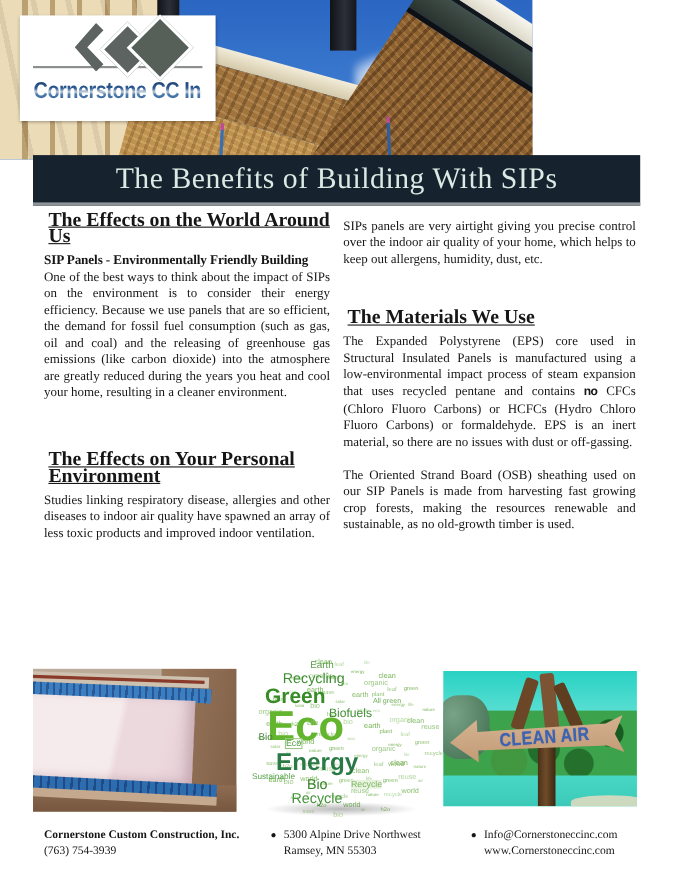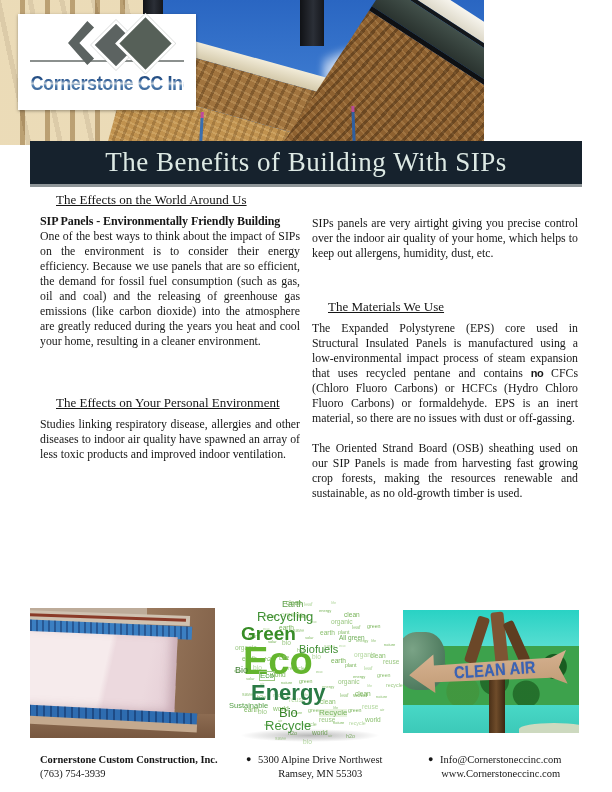--- a/index.html
+++ b/index.html
@@ -71,21 +71,21 @@
   
   .banner{position:absolute;left:30px;top:141px;width:552px;height:43px;background:#16222d;
           border-bottom:3px solid #8e9598;display:flex;align-items:center;justify-content:center;}
   .banner span{color:#dde9e4;font-size:27px;letter-spacing:.5px;}
 
   
   .col{position:absolute;top:192px;font-size:11.8px;line-height:15px;}
   .col-left{left:40px;width:260px;}
   .col-right{left:312px;width:266px;}
   .col p{margin:0;text-align:justify;}
-  .hsec{font-size:13px;font-weight:400;text-decoration:underline;margin:0 0 7px 16px;}
+  .hsec{font-size:18px;font-weight:700;text-decoration:underline;margin:0 0 7px 4px;}
   .hsub{font-size:12px;font-weight:700;letter-spacing:-.1px;margin:0;}
   .no-emph{font-family:"Liberation Sans",sans-serif;font-weight:700;font-size:11px;
            letter-spacing:-.5px;}
 
   
   .sip{position:absolute;left:30px;top:608px;width:185px;height:130px;overflow:hidden;
        background:#bdab99;}
   .sip-ground{position:absolute;right:0;top:0;width:68px;height:100%;
        background:linear-gradient(100deg,#9b7a5e,#7f5f47);}
   .sip-ground2{position:absolute;left:0;bottom:0;width:100%;height:24px;
@@ -145,21 +145,21 @@
 
   
   .footer{position:absolute;left:0;top:753px;width:612px;font-size:10.5px;line-height:13.5px;}
   .fcol{position:absolute;top:0;}
   .f1{left:40px;width:200px;}
   .f2{left:246px;}
   .f3{left:428px;}
   .fline{display:flex;}
   .bullet{width:12px;font-size:9px;}
   .fcompany{font-weight:700;}
-  .findent{padding-left:12px;text-align:center;}
+  .findent{padding-left:12px;}
 </style>
 </head>
 <body>
 
 <div class="page">
 
   <div class="header">
     <div class="wall-left"></div>
     <div class="hcloud"></div>
     <div class="eave-mid">
@@ -196,21 +196,21 @@
 
   <div class="col col-left">
     <div class="hsec">The Effects on the World Around Us</div>
     <p class="hsub">SIP Panels - Environmentally Friendly Building</p>
     <p>One of the best ways to think about the impact of SIPs on the environment is to consider their energy efficiency. Because we use panels that are so efficient, the demand for fossil fuel consumption (such as gas, oil and coal) and the releasing of greenhouse gas emissions (like carbon dioxide) into the atmosphere are greatly reduced during the years you heat and cool your home, resulting in a cleaner environment.</p>
     <div class="hsec" style="margin-top:46px">The Effects on Your Personal Environment</div>
     <p>Studies linking respiratory disease, allergies and other diseases to indoor air quality have spawned an array of less toxic products and improved indoor ventilation.</p>
   </div>
 
   <div class="col col-right">
-    <p style="margin-top:24px">SIPs panels are very airtight giving you precise control over the indoor air quality of your home, which helps to keep out allergens, humidity, dust, etc.</p>
+    <p style="margin-top:6px">SIPs panels are very airtight giving you precise control over the indoor air quality of your home, which helps to keep out allergens, humidity, dust, etc.</p>
     <div class="hsec" style="margin-top:38px">The Materials We Use</div>
     <p><span>The Expanded Polystyrene (EPS) core used in Structural Insulated Panels is manufactured using a low-environmental impact process of steam expansion that uses recycled pentane and contains </span><span class="no-emph">no</span><span> CFCs (Chloro Fluoro Carbons) or HCFCs (Hydro Chloro Fluoro Carbons) or formaldehyde. EPS is an inert material, so there are no issues with dust or off-gassing.</span></p>
     <p style="margin-top:15px">The Oriented Strand Board (OSB) sheathing used on our SIP Panels is made from harvesting fast growing crop forests, making the resources renewable and sustainable, as no old-growth timber is used.</p>
   </div>
 
   <div class="sip">
     <div class="sip-ground"></div>
     <div class="sip-ground2"></div>
     <div class="sip-topbar"></div>
     <div class="sip-stick"></div>

